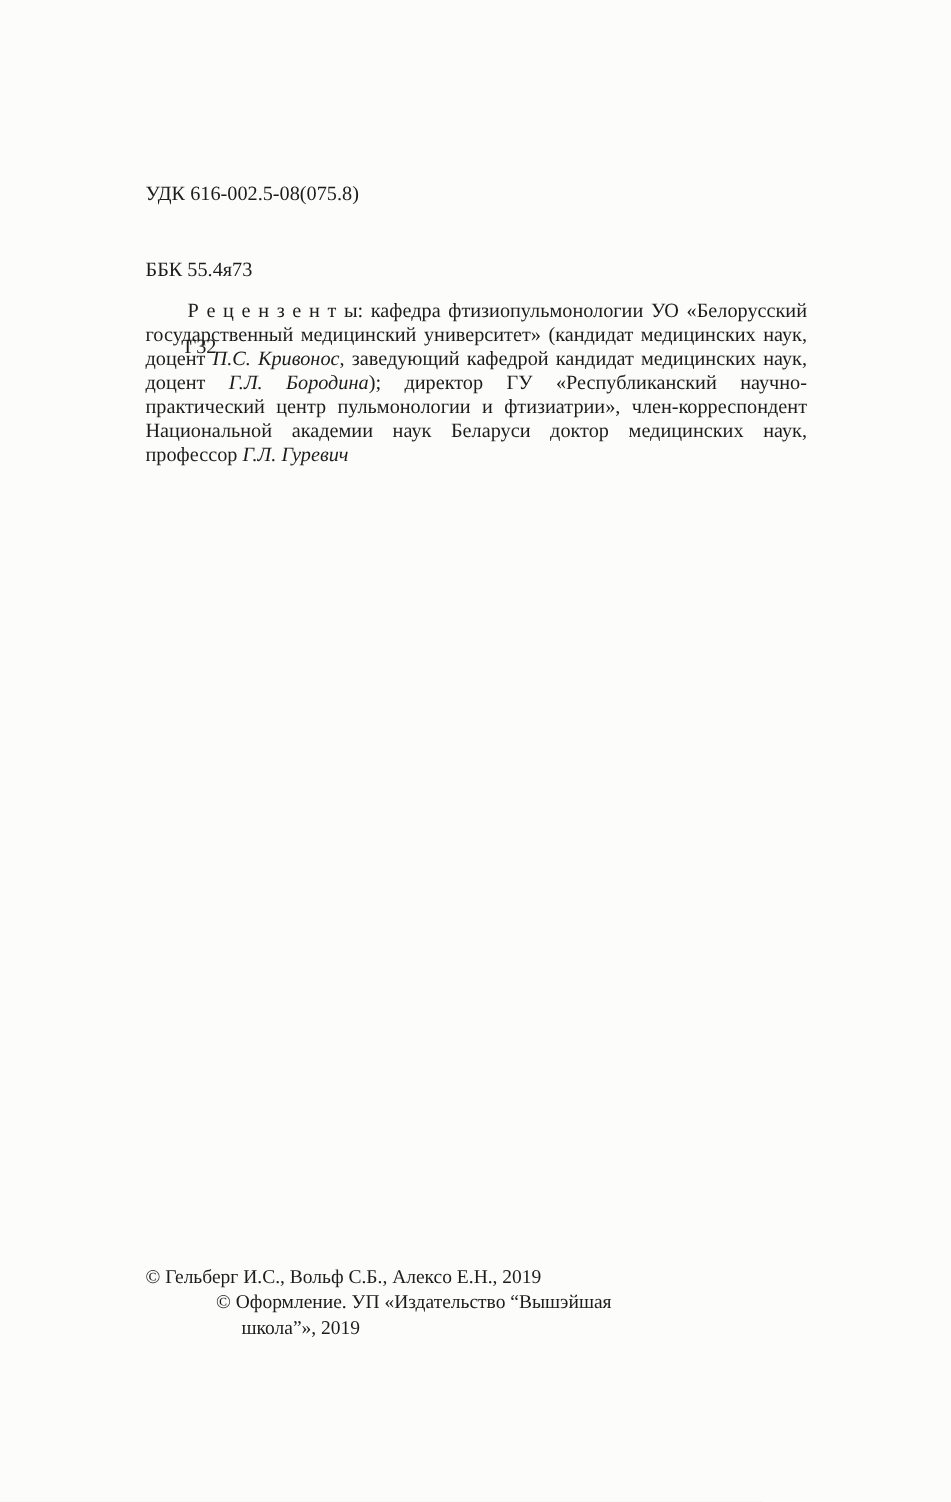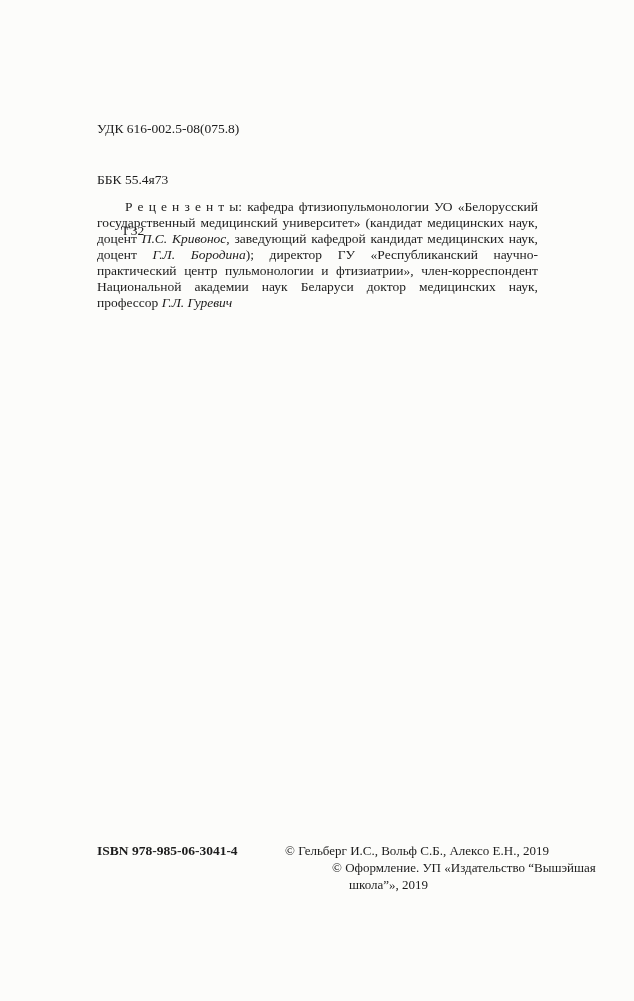--- a/index.html
+++ b/index.html
@@ -84,20 +84,19 @@
   <div class="codes-block">
     <div class="code-line">УДК 616-002.5-08(075.8)</div>
     <div class="code-line">ББК 55.4я73</div>
     <div class="code-line author-code">Г32</div>
   </div>
 
   <p class="reviewers"><span>Р е ц е н з е н т ы:</span><span> кафедра фтизиопульмонологии УО «Белорусский государственный медицинский университет» (кандидат медицинских наук, доцент </span><i class="name">П.С. Кривонос</i><span>, заведующий кафедрой кандидат медицинских наук, доцент </span><i class="name">Г.Л. Бородина</i><span>); директор ГУ «Республиканский научно-практический центр пульмонологии и фтизиатрии», член-корреспондент Национальной академии наук Беларуси доктор медицинских наук, профессор </span><i class="name">Г.Л. Гуревич</i></p>
 
 
   <div class="imprint">
-    <div class="isbn">ISBN 978-985-06-3041-4</div>
     <div class="copyrights">
       <div class="copyright-line">© Гельберг И.С., Вольф С.Б., Алексо Е.Н., 2019</div>
       <div class="copyright-line hang">© Оформление. УП «Издательство “Вышэйшая школа”», 2019</div>
     </div>
   </div>
 
 </div>
 
 </body></html>

